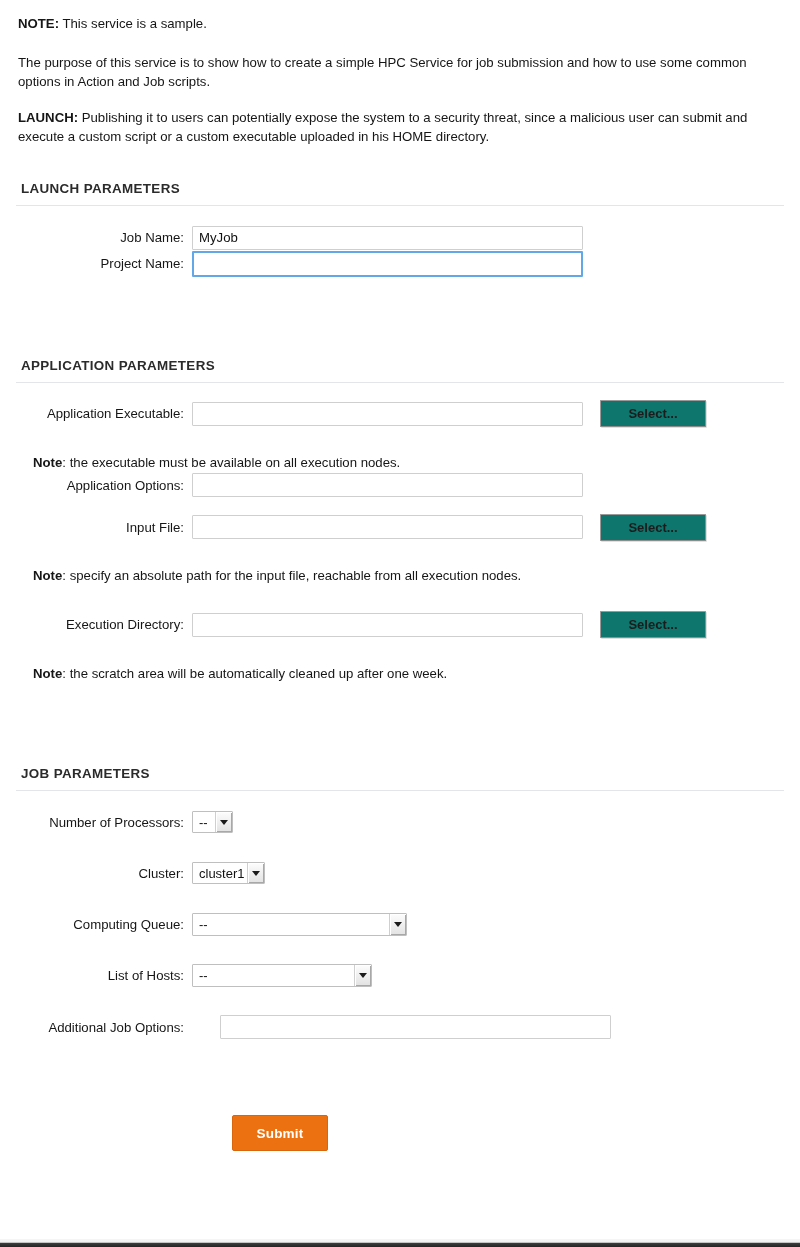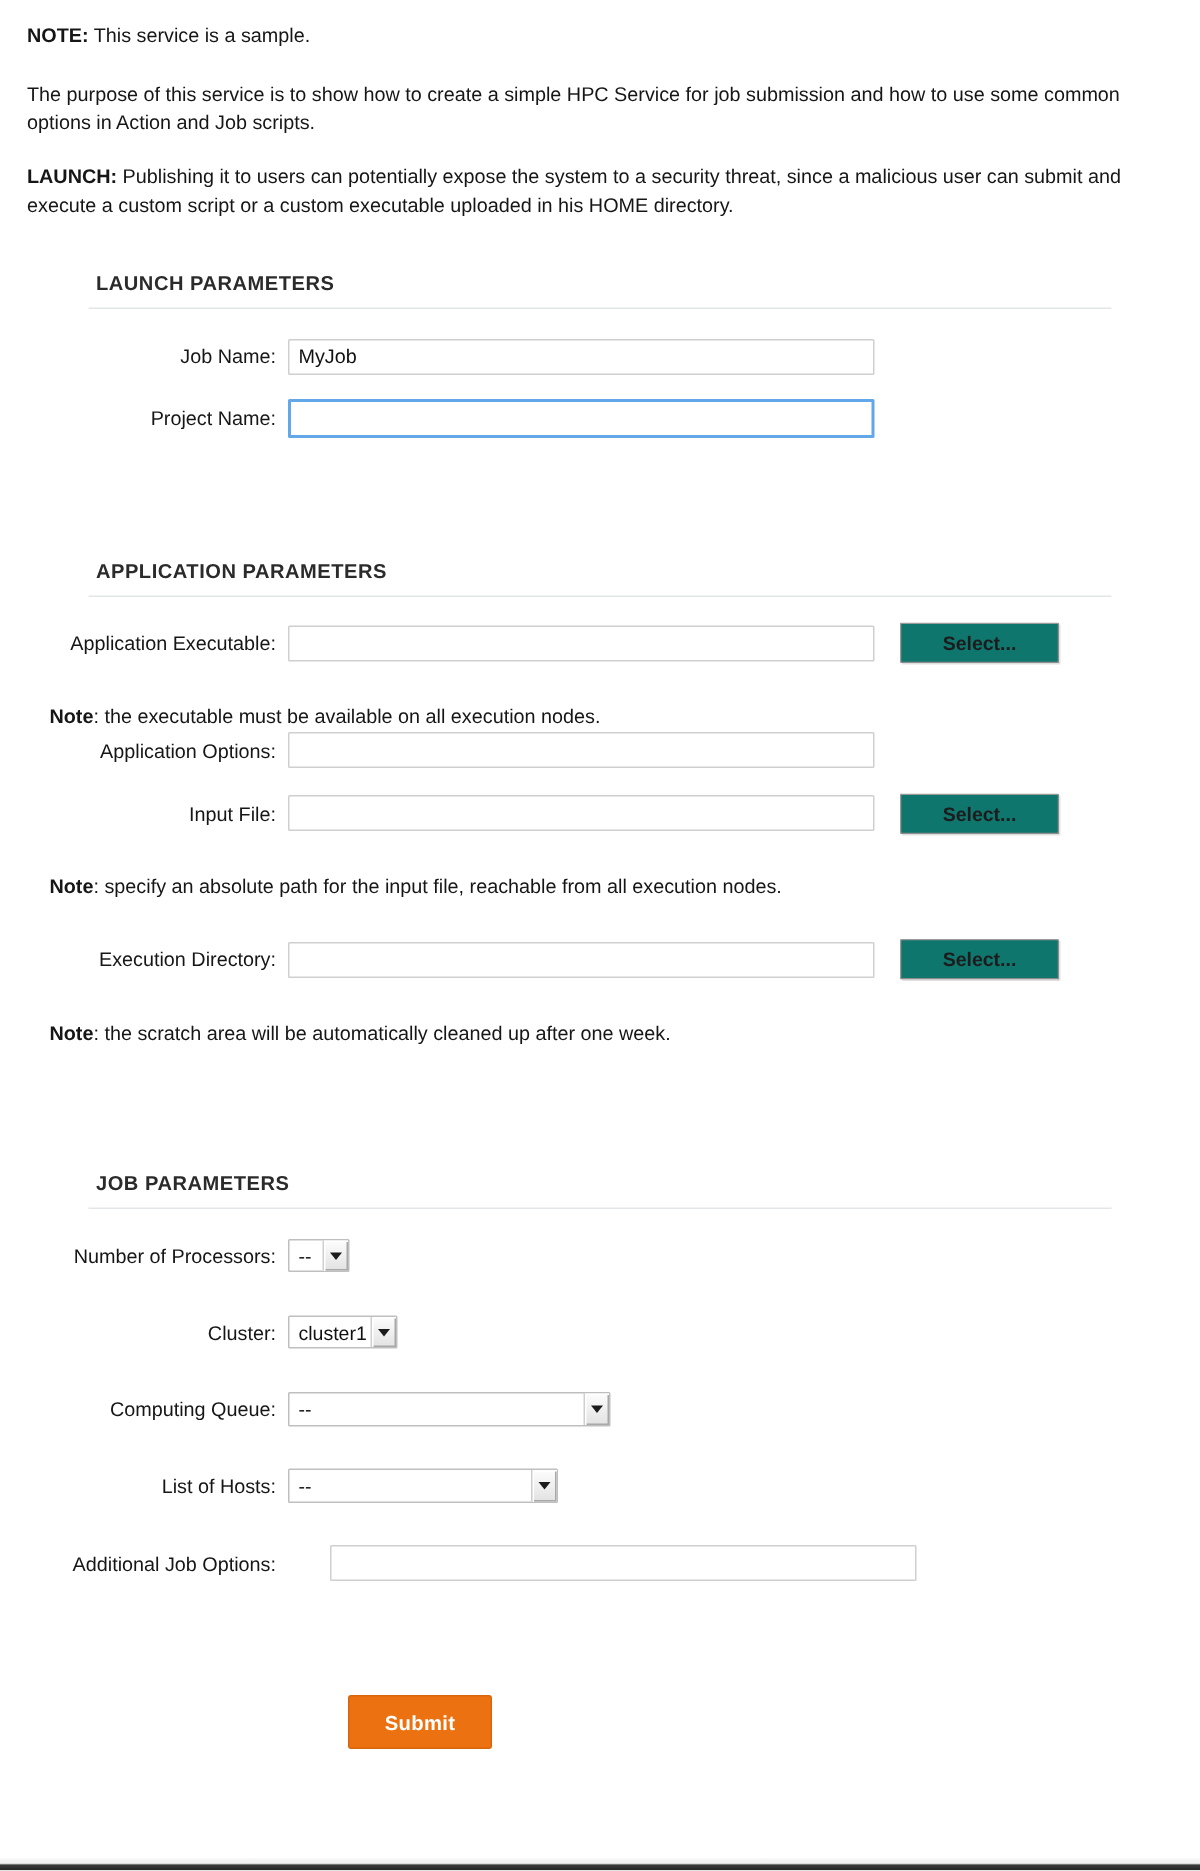--- a/index.html
+++ b/index.html
@@ -32,22 +32,22 @@
     color: #161616;
     max-width: 778px;
   }
   .intro p.first { margin-bottom: 19px; }
   .lead {
     font-weight: bold;
   }
 
   
   .section {
-    margin: 12px;
-    padding: 0 47px;
+    margin: 0;
+    padding: 0 16px;
   }
   .section-title {
     font-size: 13.4px;
     font-weight: bold;
     letter-spacing: 0.35px;
     color: #2b2b2b;
     padding: 0 0 9px 5px;
   }
   .section-rule {
     height: 1px;
@@ -213,21 +213,21 @@
     <div class="section-rule"></div>
   </div>
 
   <div class="row" style="margin-top:19px;">
     <div class="row-label">Job Name:</div>
     <div class="field-area">
       <input class="txt w-main" type="text" value="MyJob" style="">
     </div>
   </div>
 
-  <div class="row" style="margin-top:15px;">
+  <div class="row" style="margin-top:0;">
     <div class="row-label">Project Name:</div>
     <div class="field-area">
       <input class="txt w-main focused" type="text" autofocus="" value="" style="">
     </div>
   </div>
 
   <div class="section" style="margin-top:81px;">
     <div class="section-title">APPLICATION PARAMETERS</div>
     <div class="section-rule"></div>
   </div>

